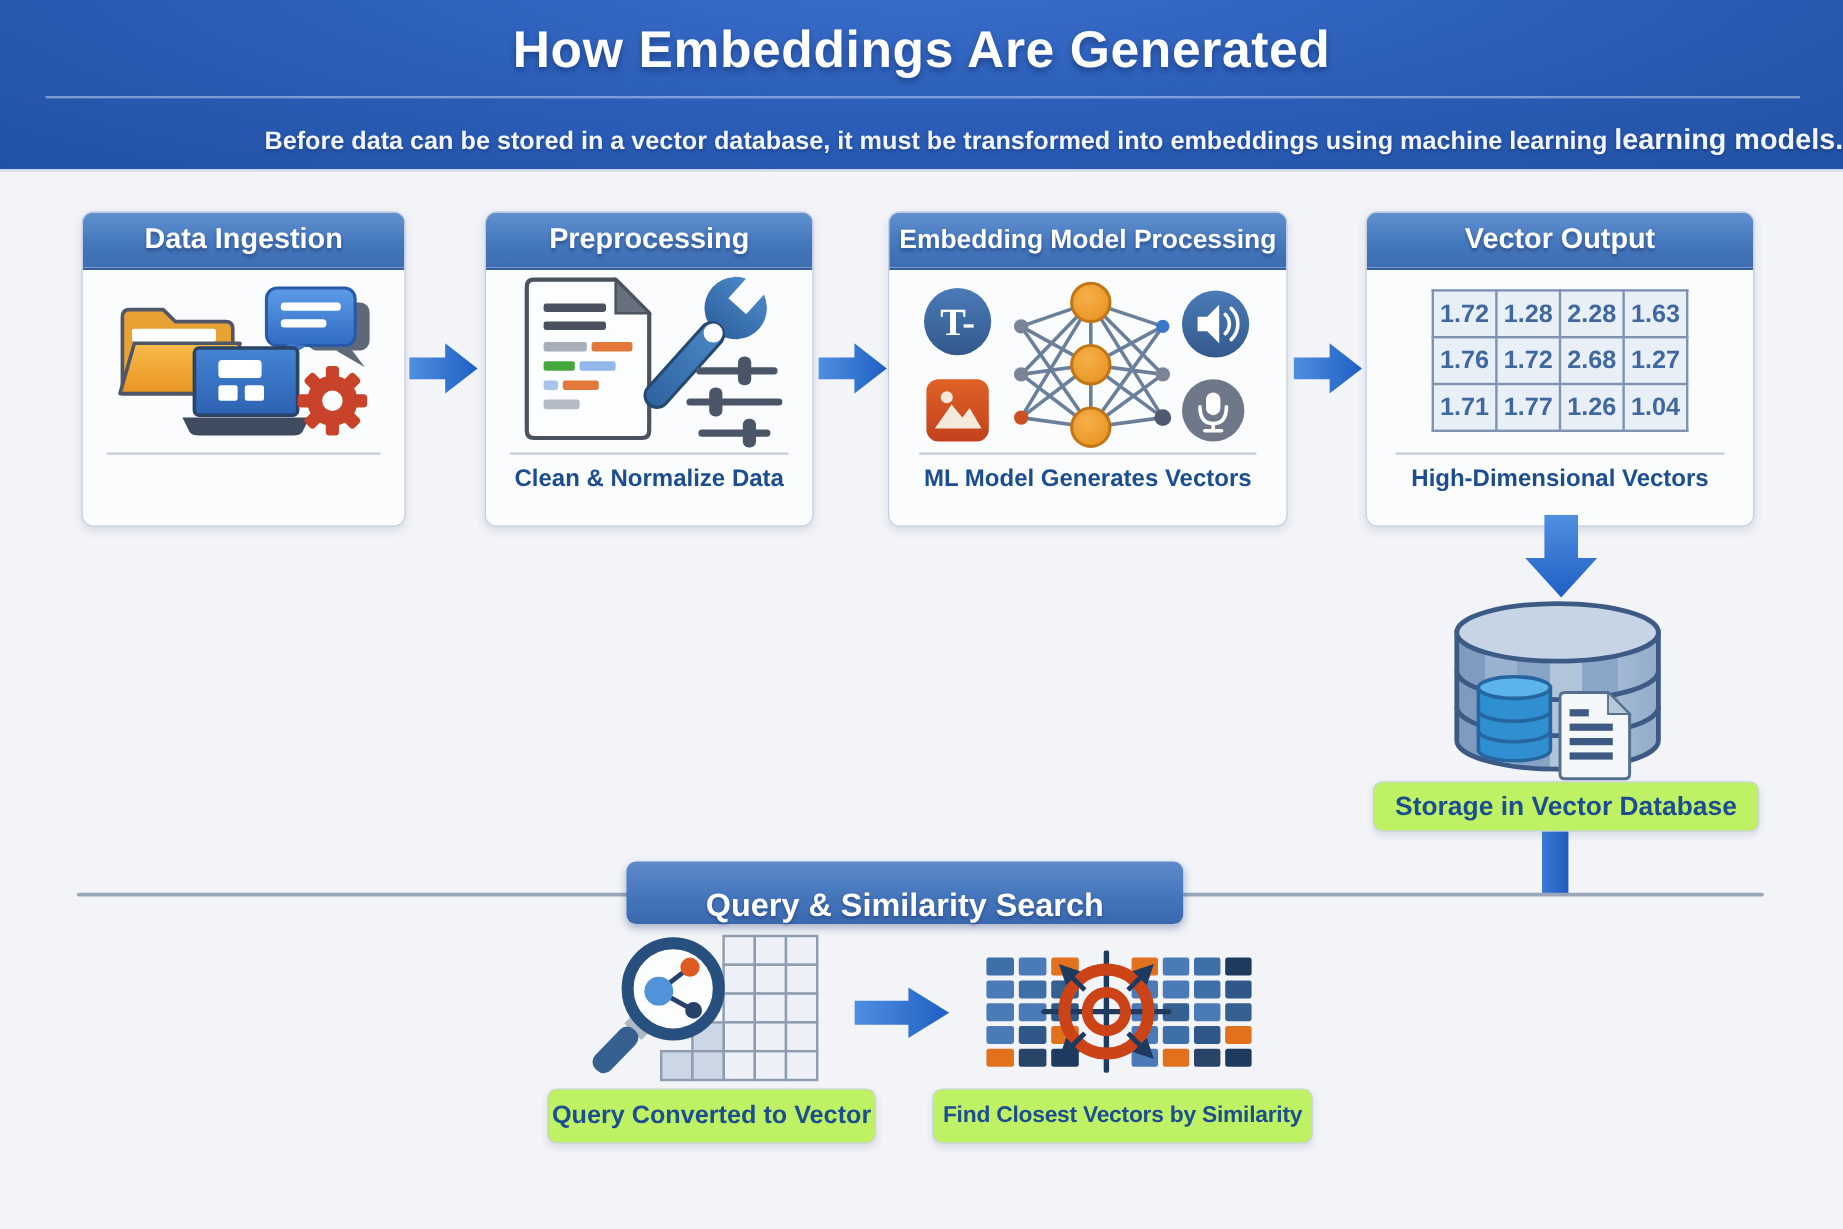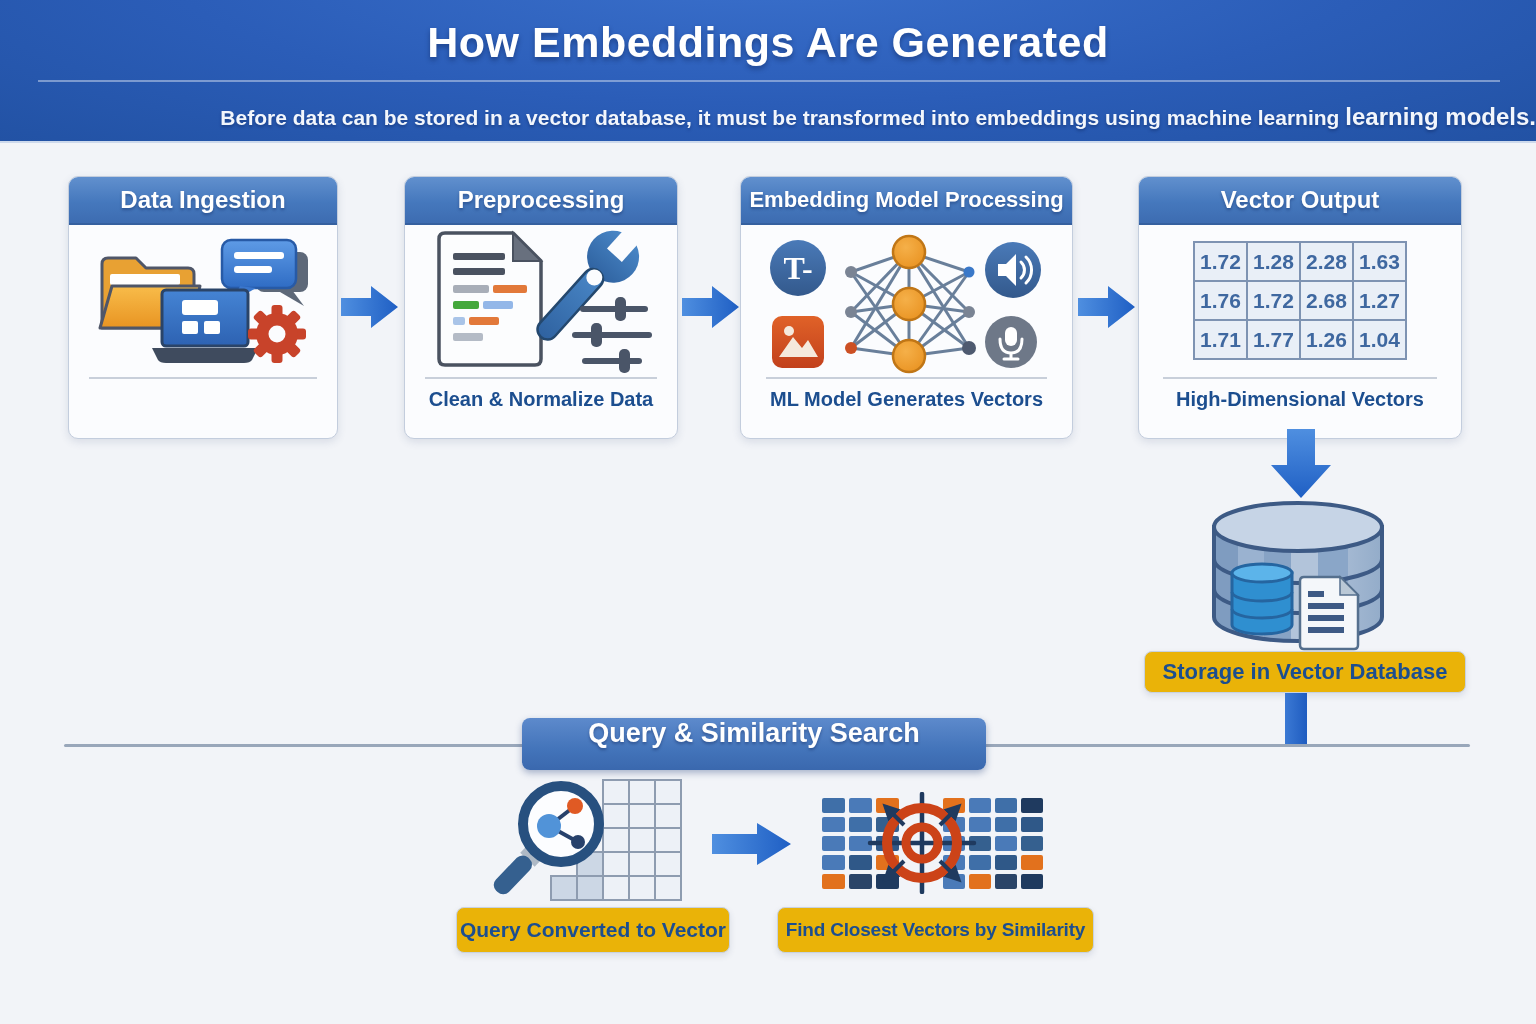--- a/index.html
+++ b/index.html
@@ -57,31 +57,31 @@
   .vec-table { border-collapse:collapse; margin:16px auto 0 auto; border:2px solid #7e93b2; }
   .vec-table td {
     width:53px; height:39px; border:2px solid #7e93b2;
     background:#e9eff7; color:#3f68a0; font-size:21px; font-weight:bold; text-align:center;
   }
   
   .h-arrow { position:absolute; top:284px; }
   .abs { position:absolute; }
   
   .label-box {
-    position:absolute; background:#eab308; border:1.5px solid #c8d2e0; border-radius:8px;
+    position:absolute; background:#bef264; border:1.5px solid #c8d2e0; border-radius:8px;
     box-shadow:0 3px 6px rgba(40,60,100,0.12);
     display:flex; align-items:center; justify-content:center;
     color:var(--caption_text,#1c4e8f); font-weight:bold;
   }
   
   .banner {
     position:absolute; left:522px; top:718px; width:464px; height:52px;
     background:linear-gradient(180deg,#5d8acc 0%, #4374ba 60%, #3a68ae 100%);
     border-radius:8px; box-shadow:0 3px 7px rgba(25,55,115,0.35);
-    display:flex; align-items:flex-start; justify-content:center;
+    display:flex; align-items:flex-end; justify-content:center;
     color:#fff; font-size:27px; font-weight:bold;
     text-shadow:0 2px 3px rgba(0,20,70,0.35);
   }
   .flow-divider {
     position:absolute; left:64px; top:744px; width:1406px; height:3px;
     background:#99a7ba; border-radius:2px;
   }
   .connector {
     position:absolute; left:1285px; top:693px; width:22px; height:53px;
     background:linear-gradient(90deg,#3b79d4,#1f5cc0);

